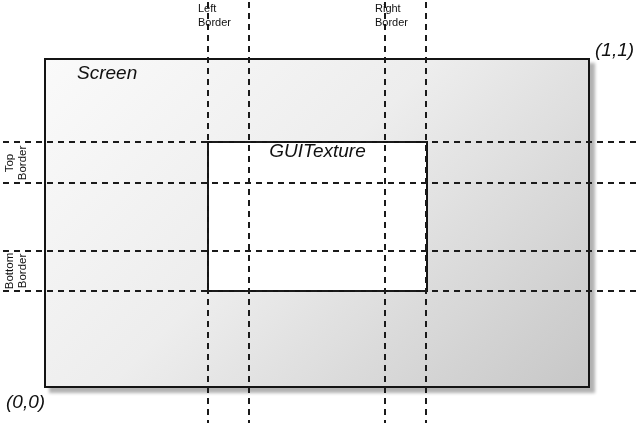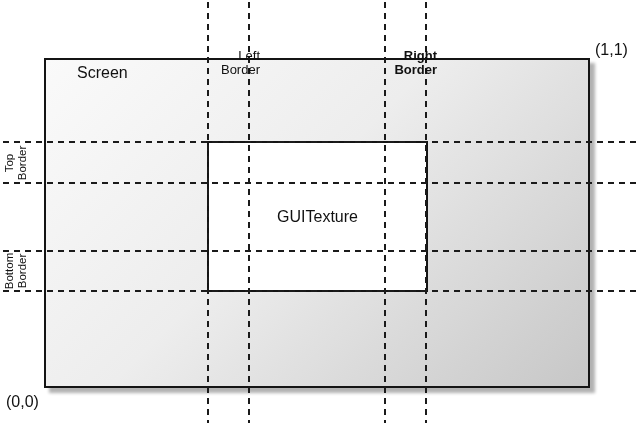--- a/index.html
+++ b/index.html
@@ -45,35 +45,35 @@
   }
   .hline.h1 { top: 141px; }
   .hline.h2 { top: 182px; }
   .hline.h3 { top: 250px; }
   .hline.h4 { top: 290px; }
   .vline.v1 { left: 207px; }
   .vline.v2 { left: 248px; }
   .vline.v3 { left: 384px; }
   .vline.v4 { left: 425px; }
   .lbl { position: absolute; z-index: 4; white-space: nowrap; }
-  .lbl-big { font-size: 16px; line-height: 20px; }
+  .lbl-big { font-size: 19px; line-height: 20px; font-style: italic; }
   .screen-label   { left: 77px; top: 63px; }
   .coord-tr       { left: 595px; top: 40px; }
   .coord-bl       { left: 6px;  top: 392px; }
   .texture-label-wrap {
     position: absolute;
     left: 207px; top: 141px;
     width: 221px; height: 151px;
-    display: flex; align-items: center; justify-content: center;
+    display: flex; justify-content: center;
     z-index: 4;
   }
-  .lbl-small { font-size: 13px; line-height: 14px; text-align: right; margin-top: 48px; }
+  .lbl-small { font-size: 11px; line-height: 14px; text-align: left; }
   .top-edge-label { position: absolute; top: 1px; width: 62px; z-index: 4; }
   .left-border-label  { left: 198px; }
-  .right-border-label { left: 375px; font-weight: bold; }
+  .right-border-label { left: 375px; }
   .rot-label {
     position: absolute;
     left: -6px;
     width: 44px;
     font-size: 11.5px; line-height: 13px;
     text-align: center;
     transform: rotate(-90deg);
     z-index: 4;
   }
   .top-border-label    { top: 150px; }

